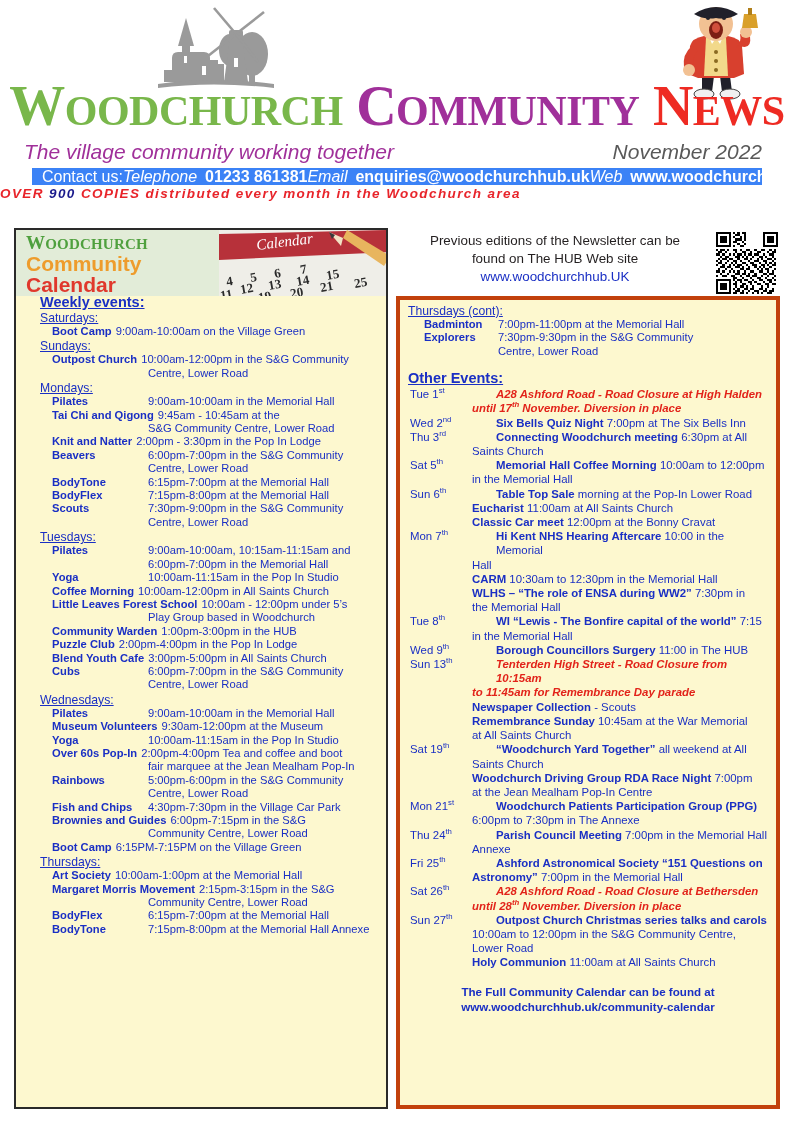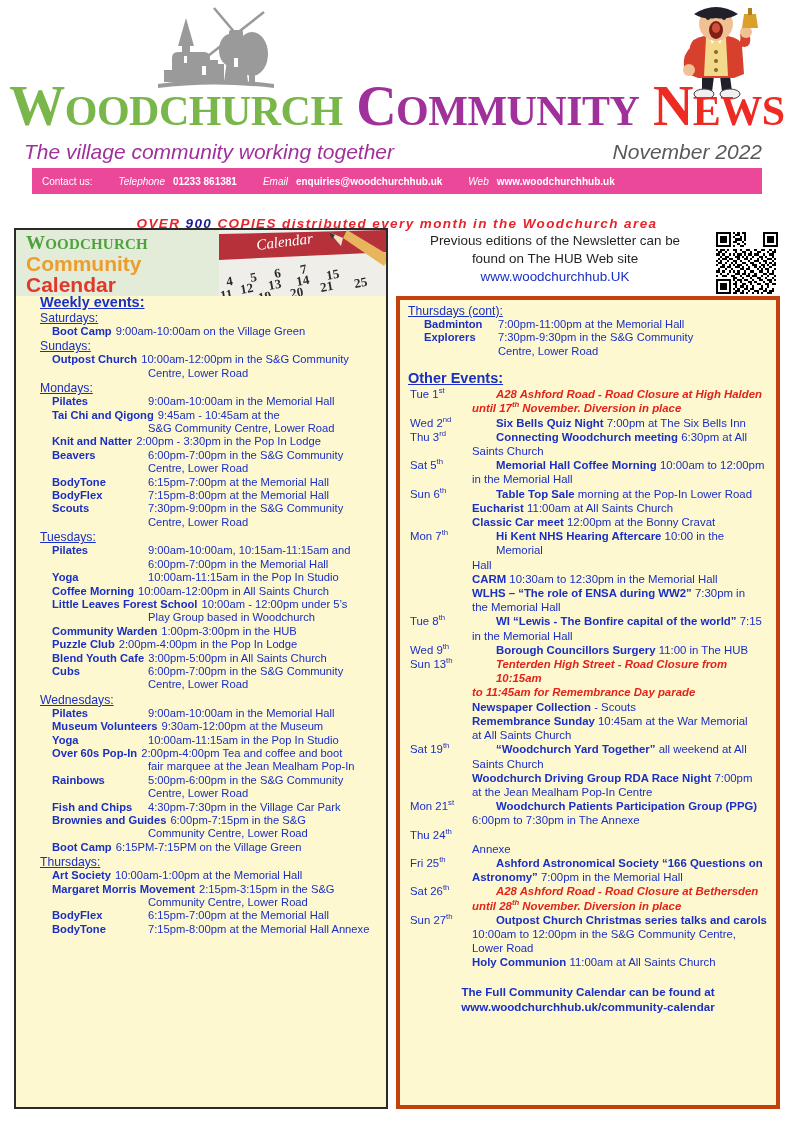--- a/index.html
+++ b/index.html
@@ -43,36 +43,35 @@
   }
   .issue-date {
     position: absolute; right: 32px; top: 140px;
     font-size: 21px; font-style: italic; color: #595959;
     font-family: "Liberation Sans", sans-serif;
   }
 
   
   .contact-bar {
     position: absolute; left: 32px; top: 168px;
-    width: 730px; height: 26px;
-    background: #ec4899; color: #ffffff;
-    font-size: 10px;
+    width: 730px; height: 17px;
+    background: #3b82f6; color: #ffffff;
+    font-size: 16px;
     display: flex; align-items: center;
     padding: 0 10px;
   }
   .contact-bar .seg { white-space: nowrap; }
   .contact-bar .lbl { font-style: italic; font-weight: normal; }
   .contact-bar .val { font-weight: bold; }
   .cb-sp1 { width: 8px; display:inline-block; }
   .cb-gap { width: 26px; }
 
   
   .copies-line {
-    position: absolute; left: 0; top: 216px; width: 794px;
-    text-align: center;
+    position: absolute; left: 0; top: 186px; width: 794px;
     font-size: 13.5px; font-weight: bold; font-style: italic;
     color: #e8242a; letter-spacing: 1.4px;
   }
   .copies-line .num { color: #1a1a8c; }
 
   
   .col-left {
     position: absolute; left: 14px; top: 228px;
     width: 374px; height: 881px;
     background: #fdf8cf;
@@ -727,25 +726,26 @@
         <div class="oe-cont">Saints Church</div>
         <div class="oe-cont"><b>Woodchurch Driving Group RDA Race Night</b> 7:00pm</div>
         <div class="oe-cont">at the Jean Mealham Pop-In Centre</div>
         <div class="oe-row">
           <div class="date"><span>Mon 21</span><sup>st</sup></div>
           <div class="body"><b>Woodchurch Patients Participation Group (PPG)</b></div>
         </div>
         <div class="oe-cont">6:00pm to 7:30pm in The Annexe</div>
         <div class="oe-row">
           <div class="date"><span>Thu 24</span><sup>th</sup></div>
+          <div class="body"><b>Parish Council Meeting</b>  7:00pm in the Memorial Hall</div>
         </div>
         <div class="oe-cont">Annexe</div>
         <div class="oe-row">
           <div class="date"><span>Fri 25</span><sup>th</sup></div>
-          <div class="body"><b>Ashford Astronomical Society “166 Questions on</b></div>
+          <div class="body"><b>Ashford Astronomical Society “151 Questions on</b></div>
         </div>
         <div class="oe-cont"><b>Astronomy”</b> 7:00pm in the Memorial Hall</div>
         <div class="oe-row">
           <div class="date"><span>Sat 26</span><sup>th</sup></div>
           <div class="body"><span class="alert">A28 Ashford Road - Road Closure at Bethersden</span></div>
         </div>
         <div class="oe-cont alert">until 28<sup>th</sup> November. Diversion in place</div>
         <div class="oe-row">
           <div class="date"><span>Sun 27</span><sup>th</sup></div>
           <div class="body"><b>Outpost Church Christmas series talks and carols</b></div>

